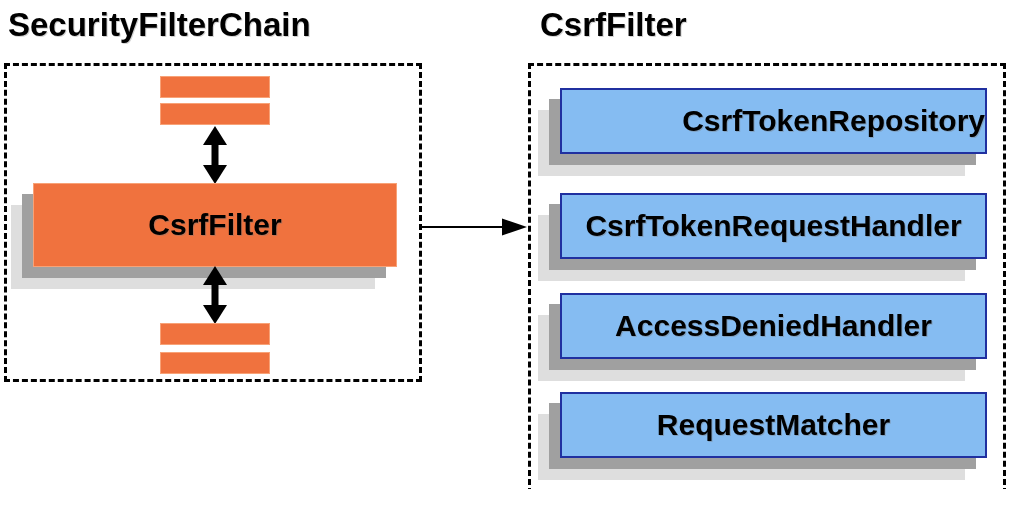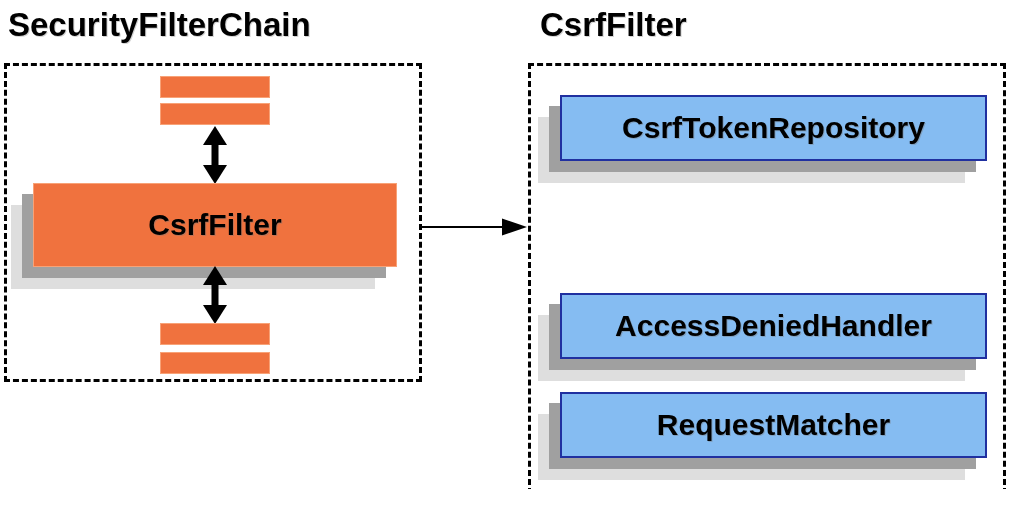--- a/index.html
+++ b/index.html
@@ -69,21 +69,21 @@
     background: #85BCF2;
     border: 2px solid #2030A0;
     box-shadow: -11px 11px 0 #A0A0A0, -22px 22px 0 #DEDEDE;
     text-align: center;
     line-height: 62px;
     font-size: 30px;
     font-weight: bold;
     color: #000000;
     text-shadow: 1px 1px 0 rgba(120,120,120,0.4);
   }
-  #component-1 { top: 95px;  }
+  #component-1 { top: 88px; text-align: right;  }
   #component-2 { top: 193px; }
   #component-3 { top: 293px; }
   #component-4 { top: 392px; }
 
   .v-arrow { position: absolute; left: 197px; width: 36px; height: 60px; }
   #v-arrow-top    { top: 125px; }
   #v-arrow-bottom { top: 265px; }
 
   #h-arrow { position: absolute; left: 421px; top: 212px; width: 108px; height: 30px; }
 </style>
@@ -119,16 +119,17 @@
 
   <div class="orange-bar" id="bar-bottom-1"></div>
   <div class="orange-bar" id="bar-bottom-2"></div>
 
   <svg id="h-arrow" viewBox="0 0 108 30">
     <line x1="0" y1="15" x2="84" y2="15" stroke="#000000" stroke-width="2"></line>
     <polygon points="106,15 81,6.5 81,23.5" fill="#000000"></polygon>
   </svg>
 
   <div class="blue-box" id="component-1">CsrfTokenRepository</div>
+  <div class="blue-box" id="component-2">CsrfTokenRequestHandler</div>
   <div class="blue-box" id="component-4">RequestMatcher</div>
   <div class="blue-box" id="component-3">AccessDeniedHandler</div>
 
 </div>
 
 </body></html>

